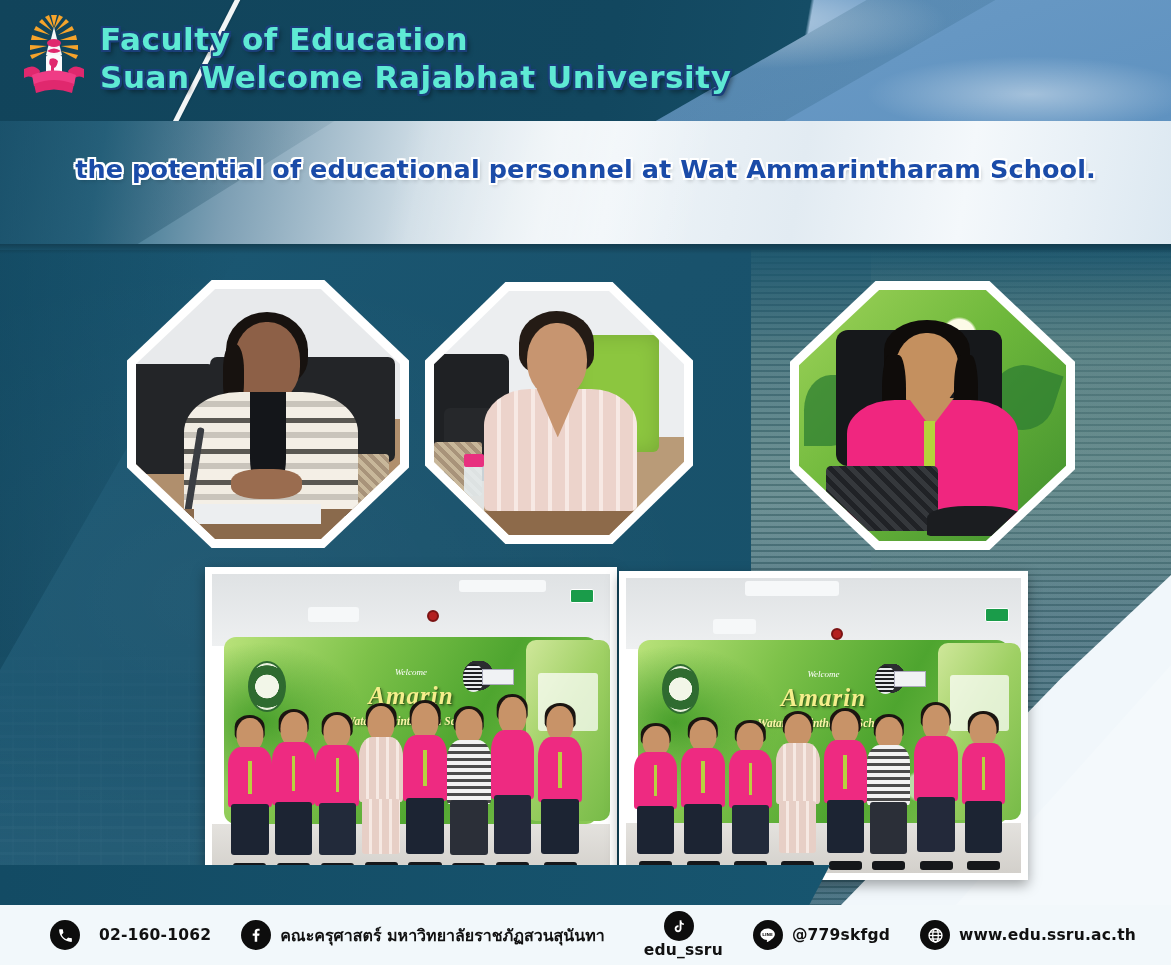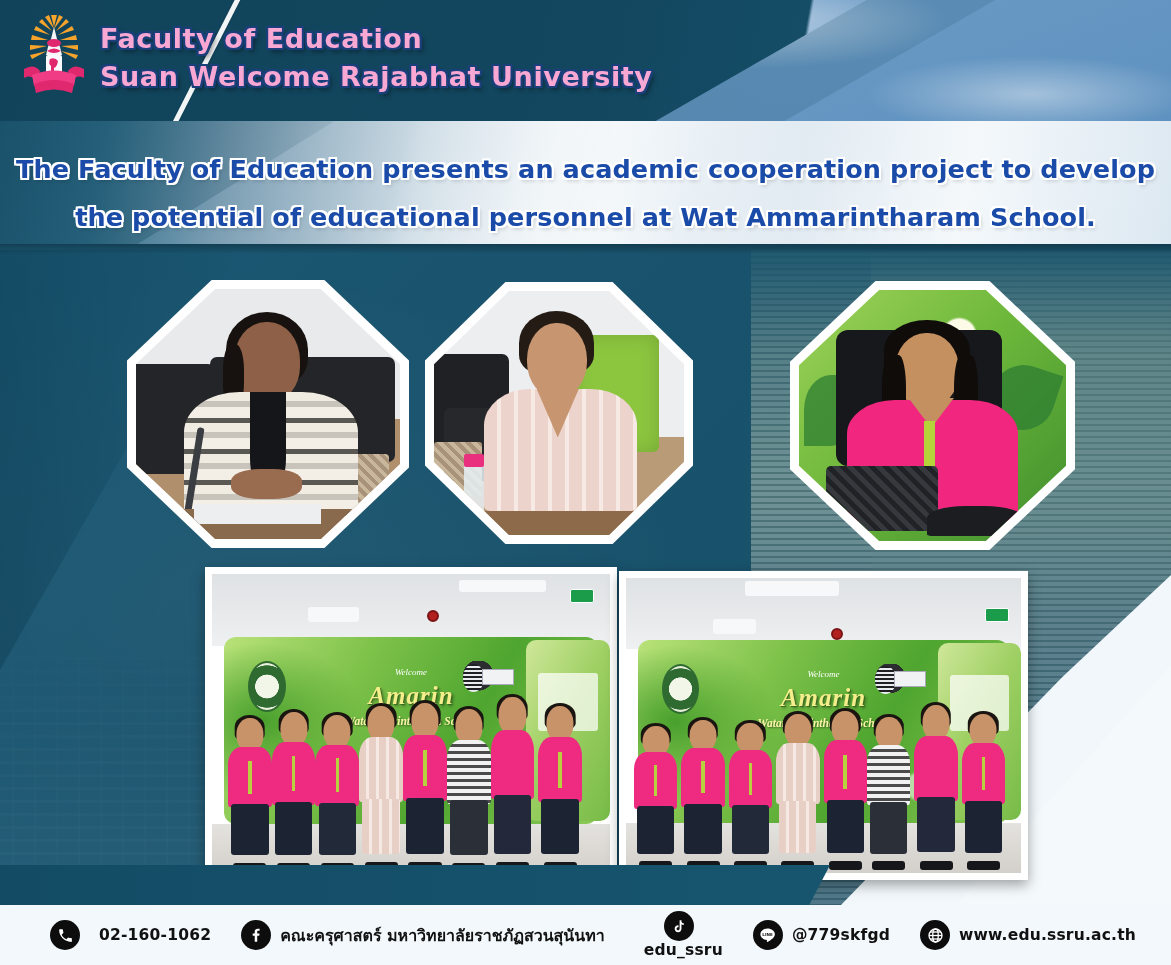--- a/index.html
+++ b/index.html
@@ -104,24 +104,24 @@
   }
   .logo {
     position:absolute; left:18px; top:13px; width:72px; height:88px;
   }
   .header-titles {
     position:absolute; left:100px; top:20px;
   }
   .h-line {
     font-family:"DejaVu Sans", sans-serif;
     font-weight:bold;
-    font-size:27px;
+    font-size:31px;
     line-height:38px;
     letter-spacing:.6px;
-    color:#f9a8d4;
+    color:#5eead4;
     text-shadow:
       -2px -2px 0 #1b3f7a, 2px -2px 0 #1b3f7a, -2px 2px 0 #1b3f7a, 2px 2px 0 #1b3f7a,
       0 -2px 0 #1b3f7a, 0 2px 0 #1b3f7a, -2px 0 0 #1b3f7a, 2px 0 0 #1b3f7a,
       3px 4px 5px rgba(0,0,0,.45);
     white-space:nowrap;
   }
 
   
   .title-band {
     position:absolute; left:0; top:121px; width:1171px; height:123px;
@@ -389,21 +389,20 @@
     <div class="header-titles">
       <div class="h-line">Faculty of Education</div>
       <div class="h-line">Suan Welcome Rajabhat University</div>
     </div>
   </div>
 
   <div class="title-band">
     <div class="tb-diagshade"></div>
     <div class="sheen"></div>
     <div class="title-text">
-      <div>The Faculty of Education presents an academic cooperation project to develop</div>
       <div>the potential of educational personnel at Wat Ammarintharam School.</div>
     </div>
   </div>
   <div class="band-shadow"></div>
 
   <div class="octo p1" style="left:127px; top:280px; width:282px; height:268px;">
     <div class="octo-inner">
       <div class="p1-room"></div>
       <div class="p1-chair c-l"></div>
       <div class="p1-chair c-m"></div>

